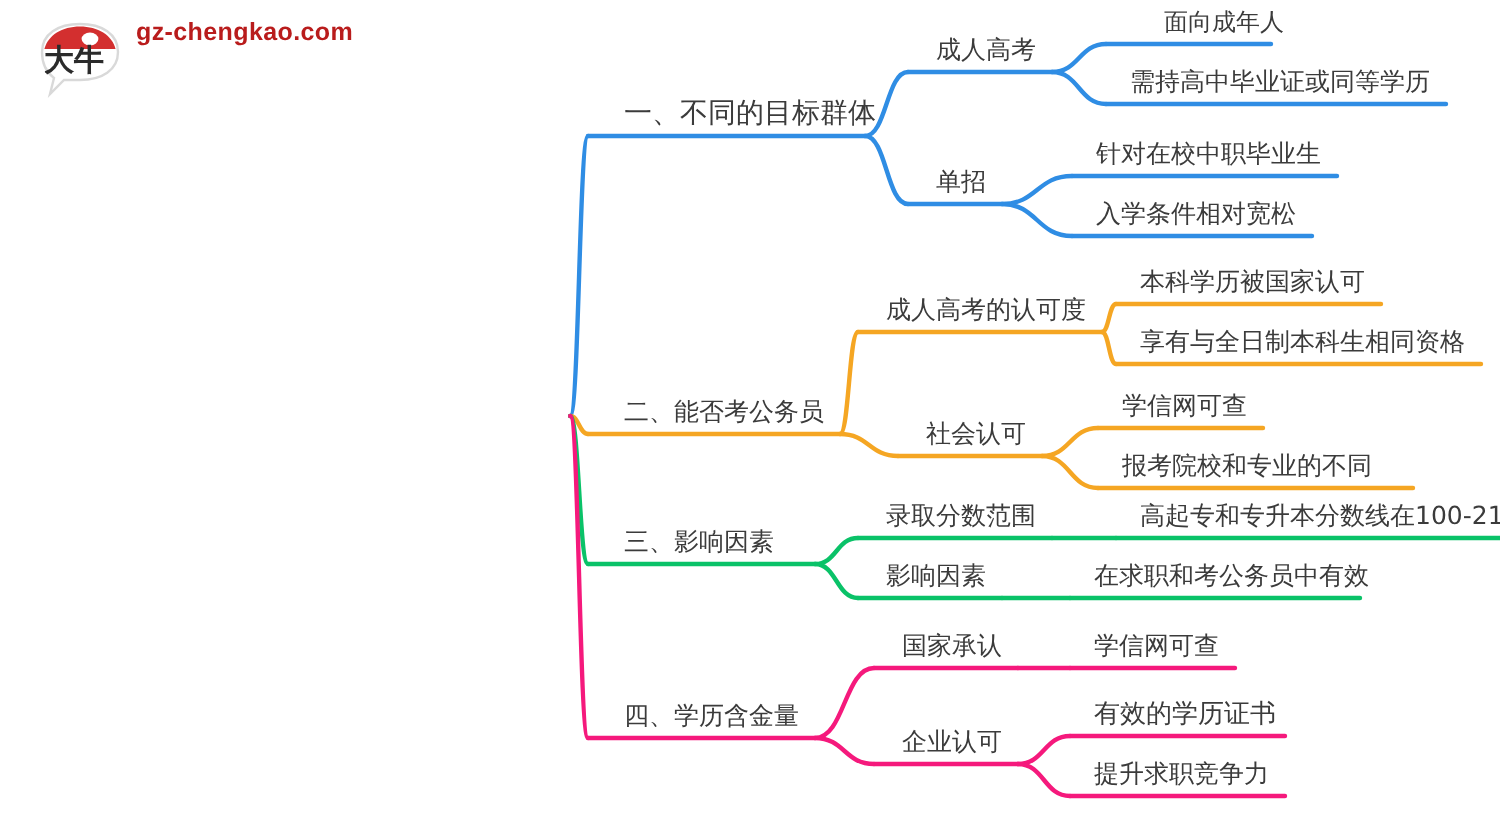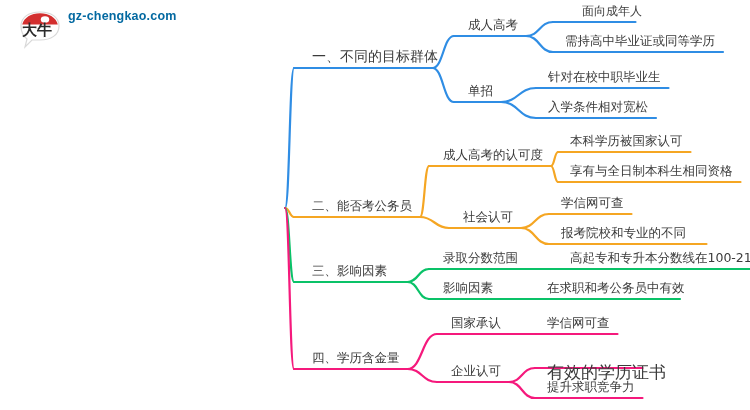--- a/index.html
+++ b/index.html
@@ -42,21 +42,21 @@
     font-weight: bold;
     color: #149b3f;
     letter-spacing: 0px;
     line-height: 22px;
     white-space: nowrap;
   }
   .logo-en {
     font-family: "Liberation Sans", sans-serif;
     font-size: 12.5px;
     font-weight: bold;
-    color: #0369a1;
+    color: #b91c1c;
     letter-spacing: 0.2px;
     line-height: 15px;
     white-space: nowrap;
   }
   
   #map-svg {
     position: absolute;
     left: 0;
     top: 0;
     width: 750px;
@@ -168,17 +168,17 @@
       <div class="node-label lvl3-label" style="left: 561px; top: 242px; font-size: 12.5px;">报考院校和专业的不同</div>
       <div class="node-label lvl1-label" style="left: 312px; top: 280px; font-size: 12.5px;">三、影响因素</div>
       <div class="node-label lvl2-label" style="left: 443px; top: 267px; font-size: 12.5px;">录取分数范围</div>
       <div class="node-label lvl3-label" style="left: 570px; top: 267px; font-size: 12.5px;">高起专和专升本分数线在100-210分</div>
       <div class="node-label lvl2-label" style="left: 443px; top: 297px; font-size: 12.5px;">影响因素</div>
       <div class="node-label lvl3-label" style="left: 547px; top: 297px; font-size: 12.5px;">在求职和考公务员中有效</div>
       <div class="node-label lvl1-label" style="left: 312px; top: 367px; font-size: 12.5px;">四、学历含金量</div>
       <div class="node-label lvl2-label" style="left: 451px; top: 332px; font-size: 12.5px;">国家承认</div>
       <div class="node-label lvl3-label" style="left: 547px; top: 332px; font-size: 12.5px;">学信网可查</div>
       <div class="node-label lvl2-label" style="left: 451px; top: 380px; font-size: 12.5px;">企业认可</div>
-      <div class="node-label lvl3-label" style="left: 547px; top: 384px; font-size: 17px;">有效的学历证书</div>
+      <div class="node-label lvl3-label" style="left: 547px; top: 366px; font-size: 13px;">有效的学历证书</div>
       <div class="node-label lvl3-label" style="left: 547px; top: 396px; font-size: 12.5px;">提升求职竞争力</div>
     </div>
 
 </div>
 
 </body></html>

